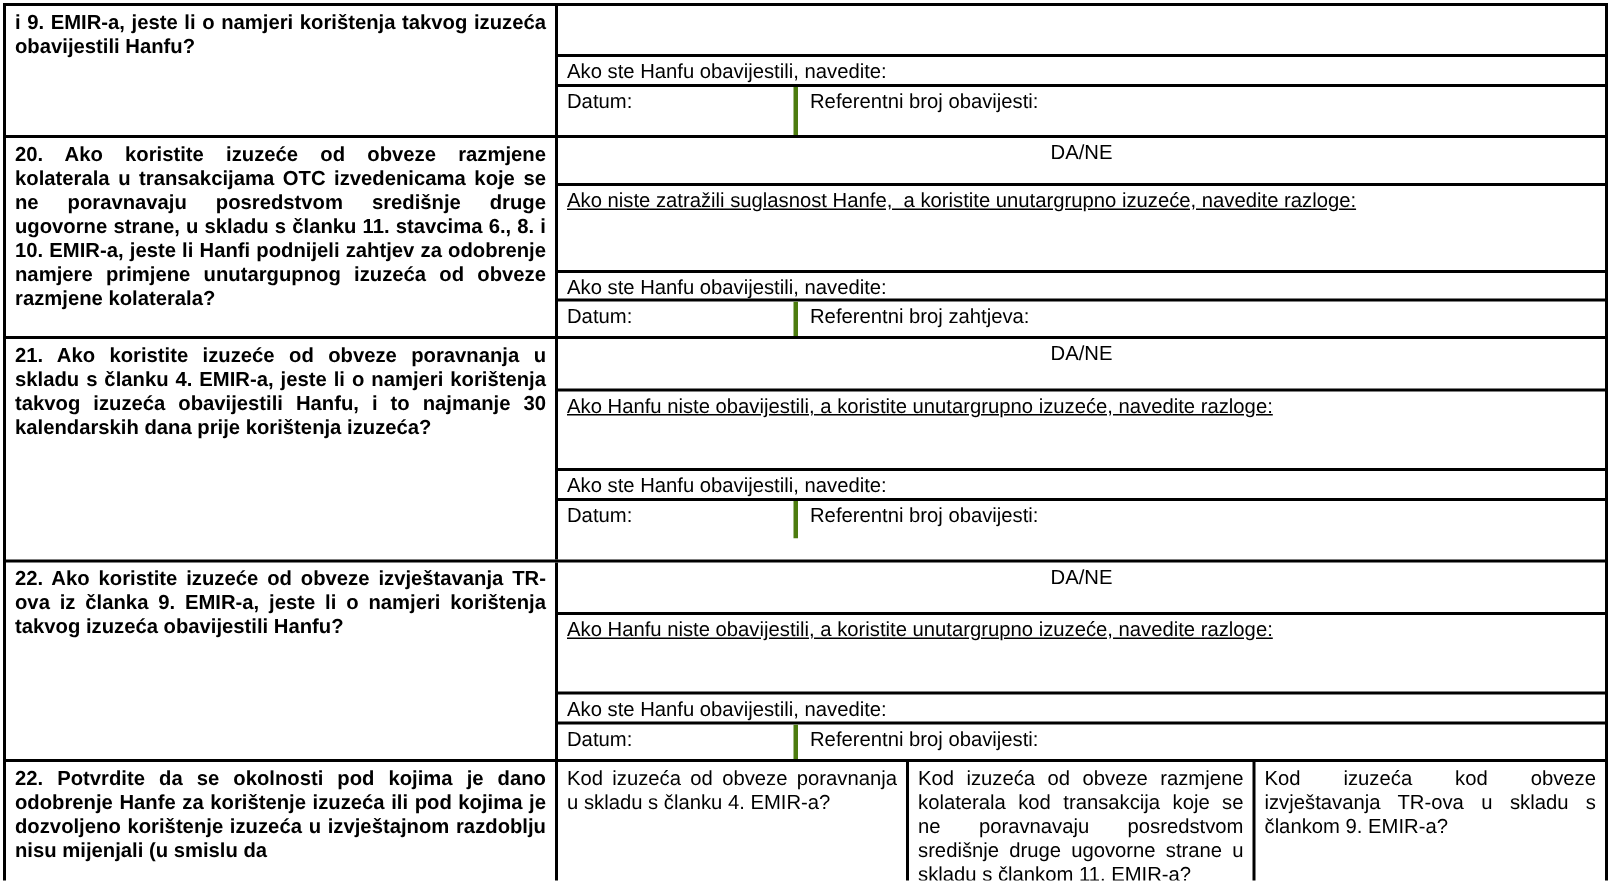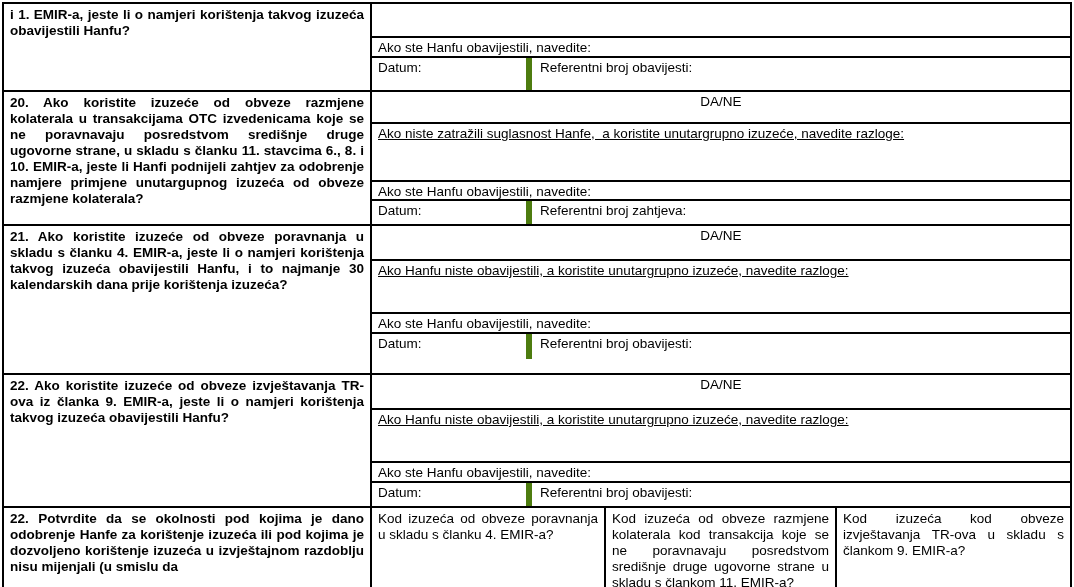--- a/index.html
+++ b/index.html
@@ -19,21 +19,21 @@
   .qcell {
     flex: 0 0 368px; width: 368px; border-right: 2px solid #000;
     padding: 3px 6px 2px 6px; font-weight: bold; text-align: justify;
   }
   .rarea { flex: 1 1 auto; display: flex; flex-direction: column; }
   .rarea .row { width: 100%; padding: 2px 6px; overflow: hidden; }
   .rarea .row + .row { border-top: 2px solid #000; }
   .r-dane { text-align: center; }
   .u { text-decoration: underline; white-space: pre-wrap; }
   .r-datum { display: flex; padding: 0 !important; }
-  .dcell { flex: 0 0 160px; width: 160px; border-right: 6px solid #4d7c0f; padding: 2px 6px; }
+  .dcell { flex: 0 0 160px; width: 160px; border-right: 3px solid #4d7c0f; padding: 2px 6px; }
   .refcell { flex: 1 1 auto; padding: 2px 8px; }
   
   .b0 { height: 86px; }
   .b0 .r-empty  { height: 32px; }
   .b0 .r-notify { height: 20px; }
   .b0 .r-datum  { height: 34px; }
   .b1 { height: 134px; }
   .b1 .r-dane    { height: 34px; }
   .b1 .r-reasons { height: 66px; }
   .b1 .r-notify  { height: 20px; }
@@ -56,21 +56,21 @@
   .ecol-3 { flex: 1 1 auto; border-left: 2px solid #000; }
 </style>
 </head>
 <body>
 
 <div class="page">
   <div class="tbl">
 
     <section class="block b0">
       <div class="qcell">
-        <span>i 1. EMIR-a, jeste li o namjeri korištenja takvog izuzeća obavijestili Hanfu?</span>
+        <span>i 9. EMIR-a, jeste li o namjeri korištenja takvog izuzeća obavijestili Hanfu?</span>
       </div>
       <div class="rarea">
         <div class="row r-empty"></div>
         <div class="row r-notify">
           <span>Ako ste Hanfu obavijestili, navedite:</span>
         </div>
         <div class="row r-datum">
           <div class="dcell">
             <span>Datum:</span>
           </div>

